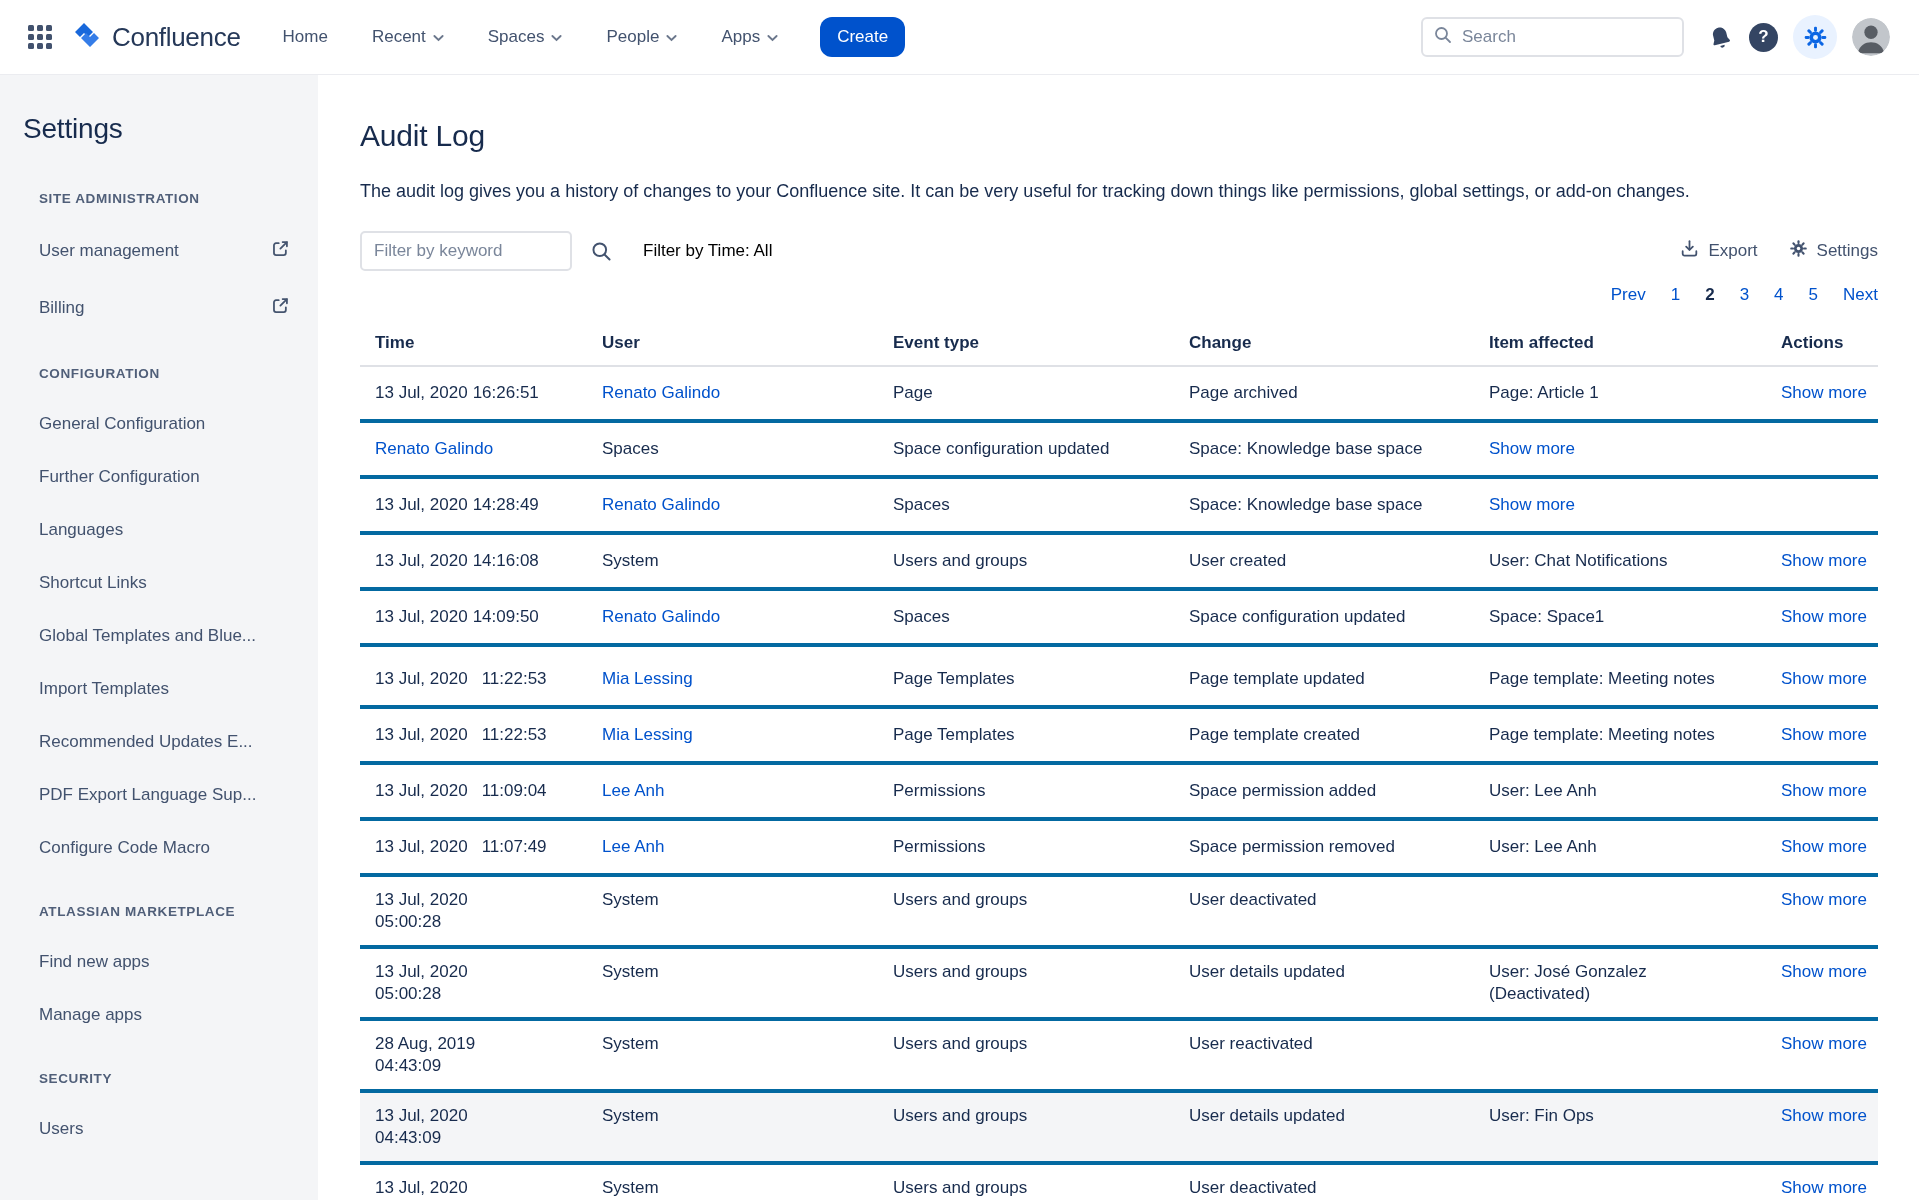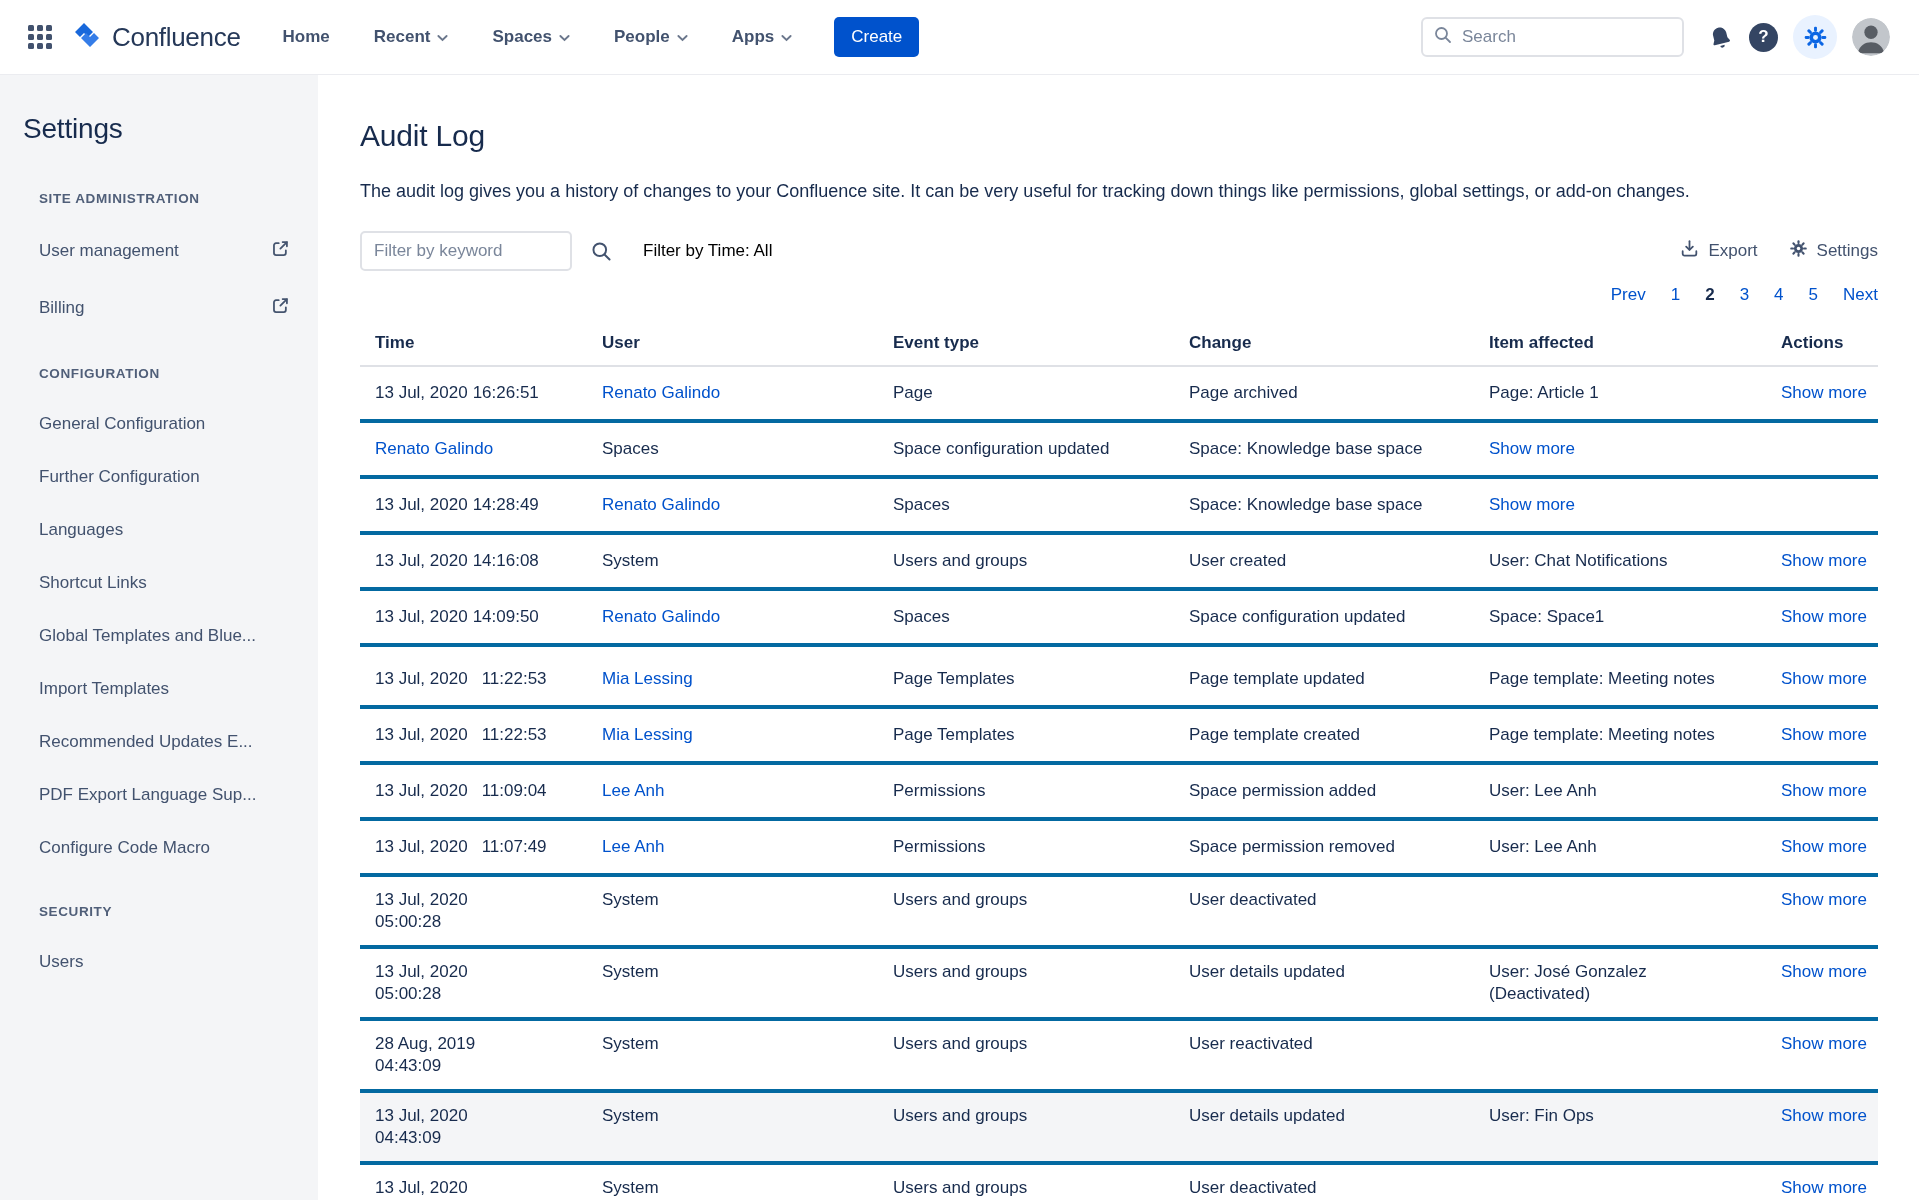--- a/index.html
+++ b/index.html
@@ -20,25 +20,25 @@
   .nav-left { display: flex; align-items: center; flex: 1; }
   .appswitcher { width: 26px; height: 26px; display: grid;
     grid-template-columns: repeat(3, 6px); grid-template-rows: repeat(3, 6px);
     gap: 3px; align-content: center; justify-content: center;
     background: none; border: none; cursor: pointer; margin-right: 18px; }
   .appswitcher i { background: #42526E; border-radius: 1.5px; }
   .logo { display: flex; align-items: center; gap: 9px; margin-right: 42px; cursor: pointer; }
   .logo-text { font-size: 26px; font-weight: 500; color: #253858; letter-spacing: -0.3px; }
   .nav-items { display: flex; align-items: center; gap: 44px; }
   .nav-item { display: flex; align-items: center; gap: 7px; font-size: 17px;
-    font-weight: 700; color: #42526E; cursor: pointer; }
+    font-weight: 400; color: #42526E; cursor: pointer; }
   .create-btn {
     margin-left: 42px; background: #0052CC; color: #fff; border: none;
     font-family: inherit; font-size: 17px; font-weight: 500;
-    padding: 10px 17px; border-radius: 5px; cursor: pointer;
+    padding: 10px 17px; border-radius: 12px; cursor: pointer;
   }
   .nav-right { display: flex; align-items: center; gap: 15px; }
   .searchbox { display: flex; align-items: center; width: 263px; height: 40px;
     border: 2px solid #DFE1E6; border-radius: 6px; padding: 0 10px; background: #fff; margin-right: 8px; }
   .searchbox input { border: none; outline: none; flex: 1; font-family: inherit;
     font-size: 17px; color: #172B4D; margin-left: 9px; background: transparent; }
   .searchbox input::placeholder { color: #7A869A; }
   .icon-btn { background: none; border: none; cursor: pointer; display: flex;
     align-items: center; justify-content: center; padding: 0; }
   .help-circle { width: 29px; height: 29px; border-radius: 50%; background: #344563;
@@ -252,20 +252,29 @@
             <span class="lbl">Recommended Updates E...</span>
           </div>
           <div class="side-item">
             <span class="lbl">PDF Export Language Sup...</span>
           </div>
           <div class="side-item">
             <span class="lbl">Configure Code Macro</span>
           </div>
         </div>
         <div class="side-section">
+          <div class="side-heading">ATLASSIAN MARKETPLACE</div>
+          <div class="side-item">
+            <span class="lbl">Find new apps</span>
+          </div>
+          <div class="side-item">
+            <span class="lbl">Manage apps</span>
+          </div>
+        </div>
+        <div class="side-section">
           <div class="side-heading">SECURITY</div>
           <div class="side-item">
             <span class="lbl">Users</span>
           </div>
         </div>
       </div>
   </aside>
 
   <main class="main">
     <h2 class="page-title">Audit Log</h2>

